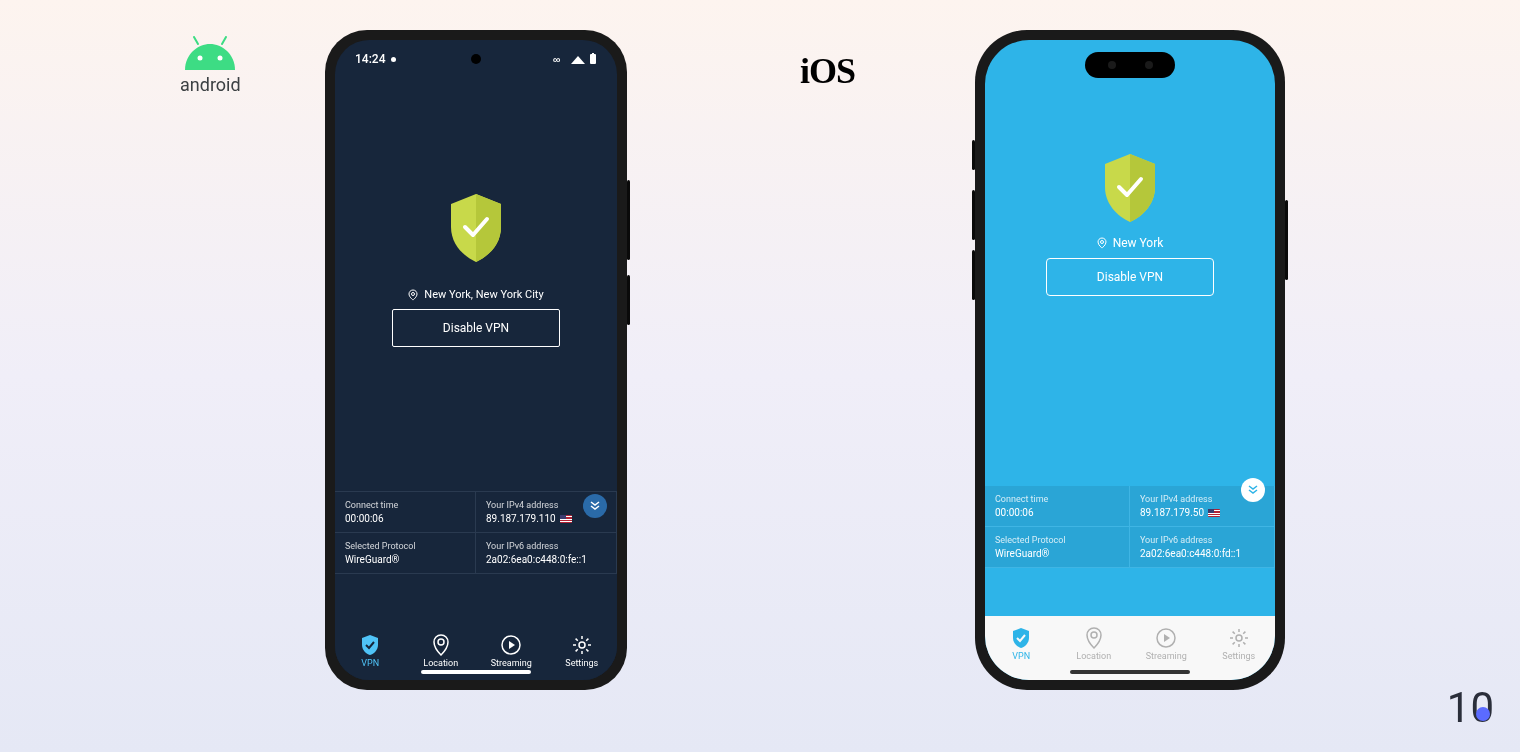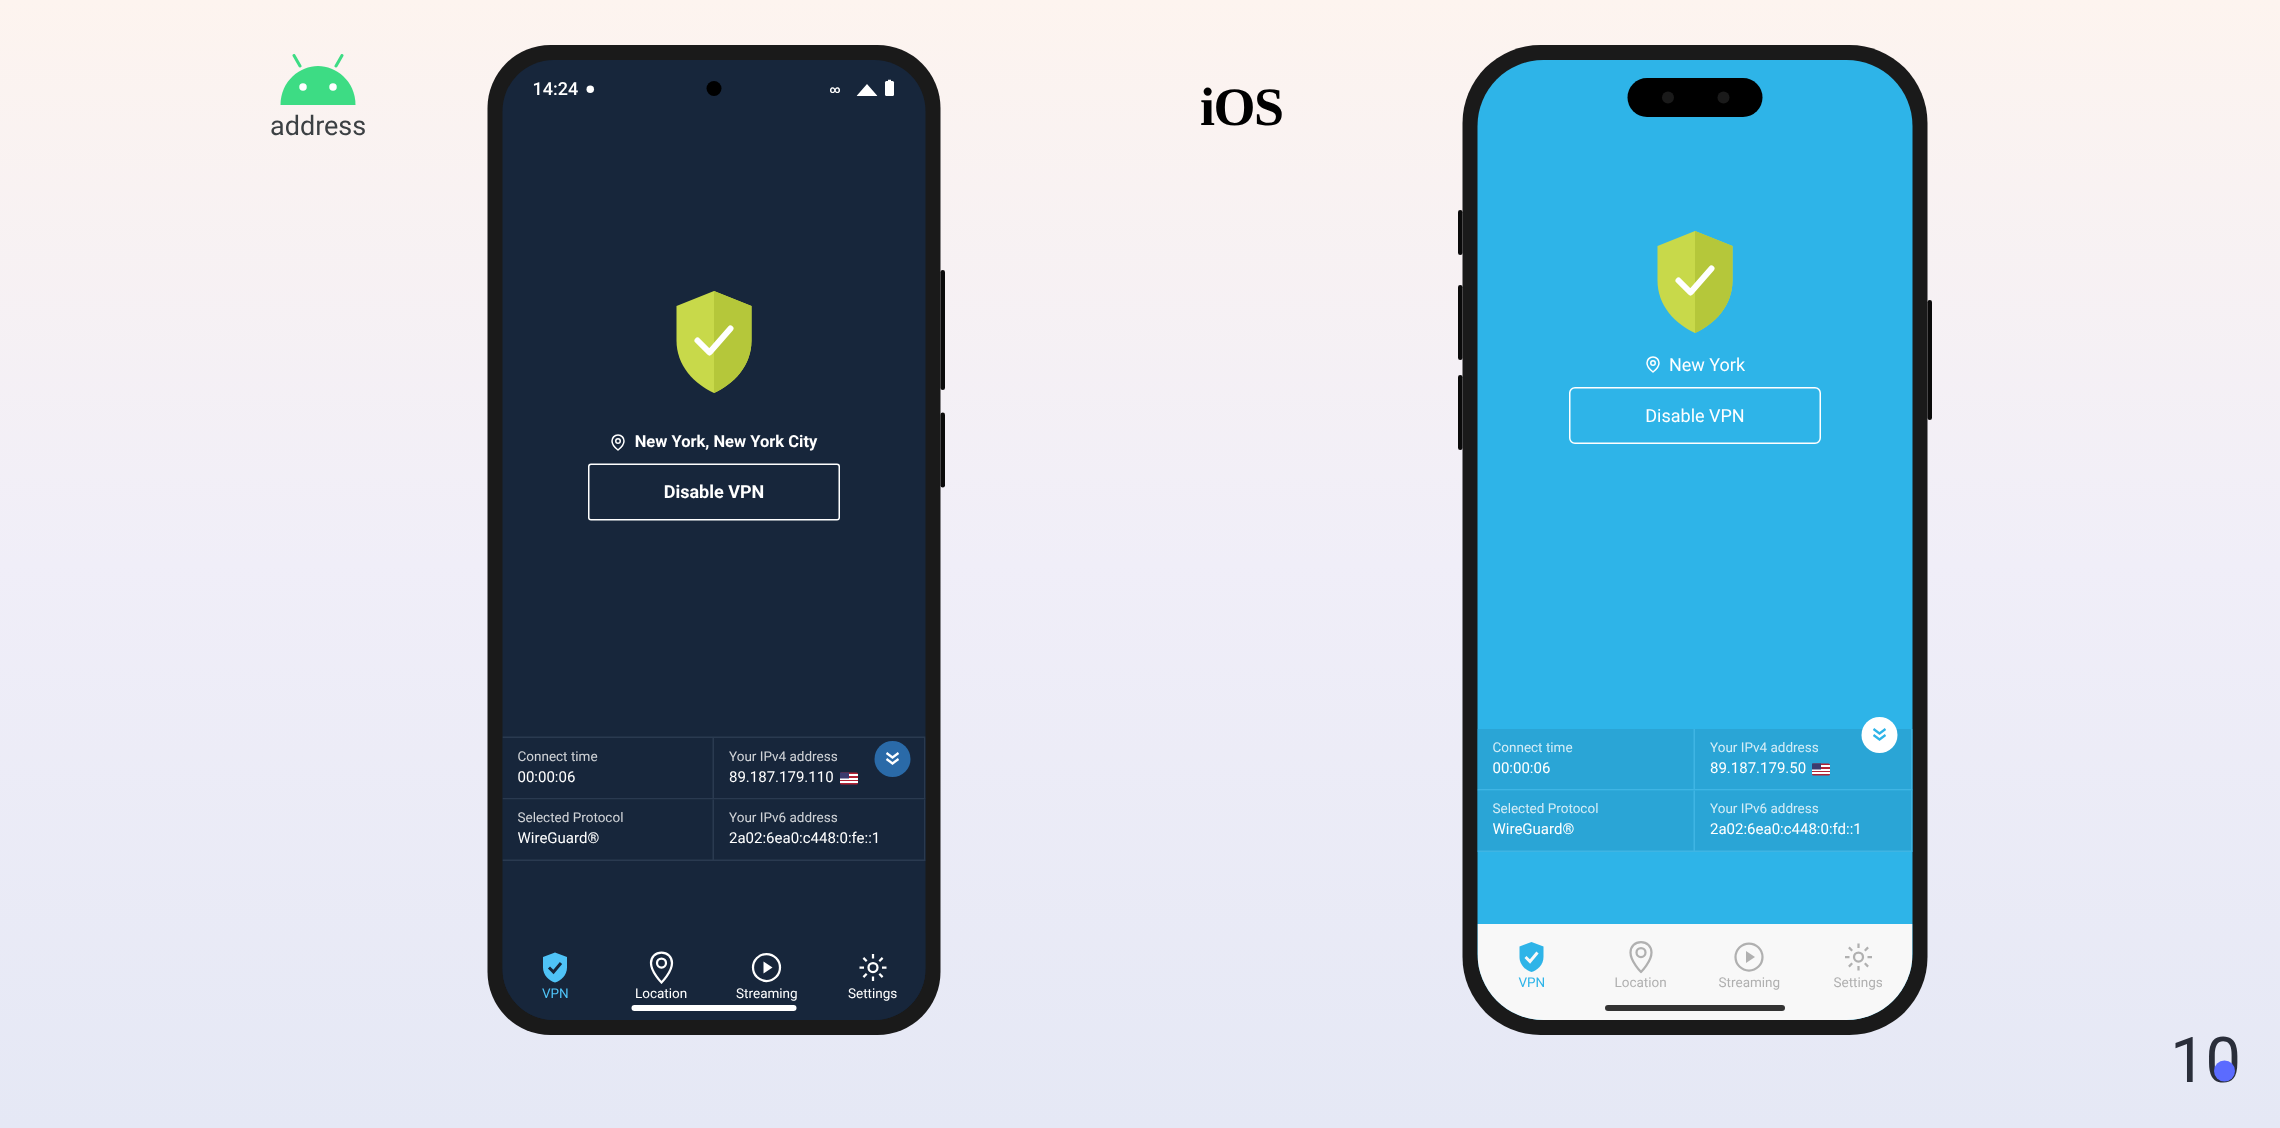--- a/index.html
+++ b/index.html
@@ -49,21 +49,21 @@
 .status-bar .marker { width: 5px; height: 5px; background: #fff; border-radius: 50%; }
 .status-bar .right { display: flex; align-items: center; gap: 4px; }
 .status-icons svg { display: block; }
 
 
 .screen.android-bg { background: #17263b; color: #fff; }
 .screen.ios-bg { background: #2eb4e8; color: #fff; }
 
 
 .main-area { flex: 1; display: flex; flex-direction: column; align-items: center; justify-content: center; }
-.phone.android .main-area { margin-top: -30px; font-weight: bold; }
+.phone.android .main-area { margin-top: -30px; }
 .phone.ios .main-area { margin-top: -30px; }
 
 .shield { width: 62px; height: 72px; }
 .location-row { display: flex; align-items: center; gap: 6px; margin-top: 24px; font-size: 11px; }
 .phone.ios .location-row { font-size: 12px; margin-top: 12px; }
 
 .disable-btn { margin-top: 8px; width: 168px; height: 38px; border: 1.5px solid #fff; background: transparent; color: #fff; font-size: 12px; display: flex; align-items: center; justify-content: center; border-radius: 2px; }
 .phone.ios .disable-btn { border-radius: 4px; }
 
 
@@ -100,21 +100,21 @@
 </head>
 <body>
 
 <div class="android-label">
   <svg class="logo" viewBox="0 0 60 36">
     <path fill="#3ddc84" d="M42 8 l4-7 M18 8 l-4-7" stroke="#3ddc84" stroke-width="2" stroke-linecap="round"></path>
     <path fill="#3ddc84" d="M5 34 C5 18 18 8 30 8 C42 8 55 18 55 34 Z"></path>
     <circle cx="20" cy="22" r="2.5" fill="#fff"></circle>
     <circle cx="40" cy="22" r="2.5" fill="#fff"></circle>
   </svg>
-  <span class="text">address</span>
+  <span class="text">android</span>
 </div>
 
 <div class="ios-label">iOS</div>
 
 <div class="brand-logo">
   <span>10</span>
     <span class="dot"></span>
 </div>
 
 <div class="phone android">

